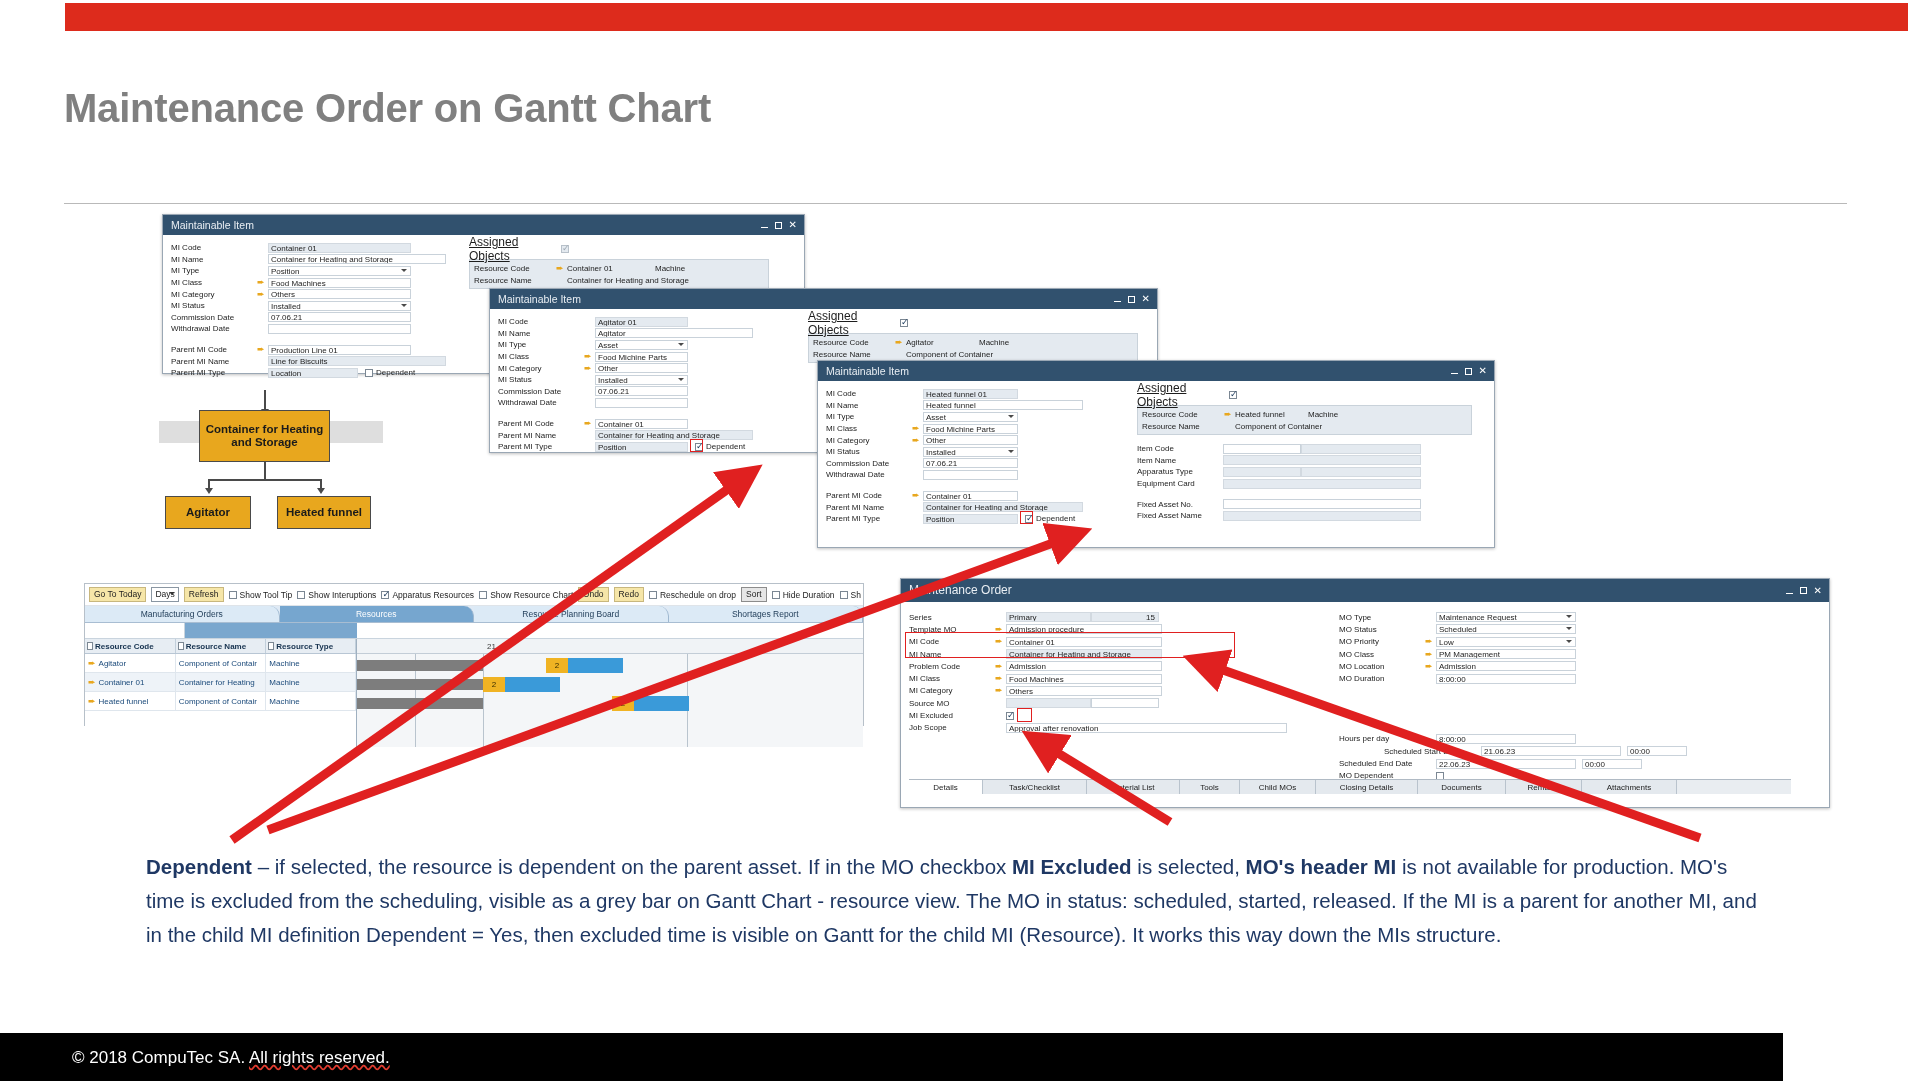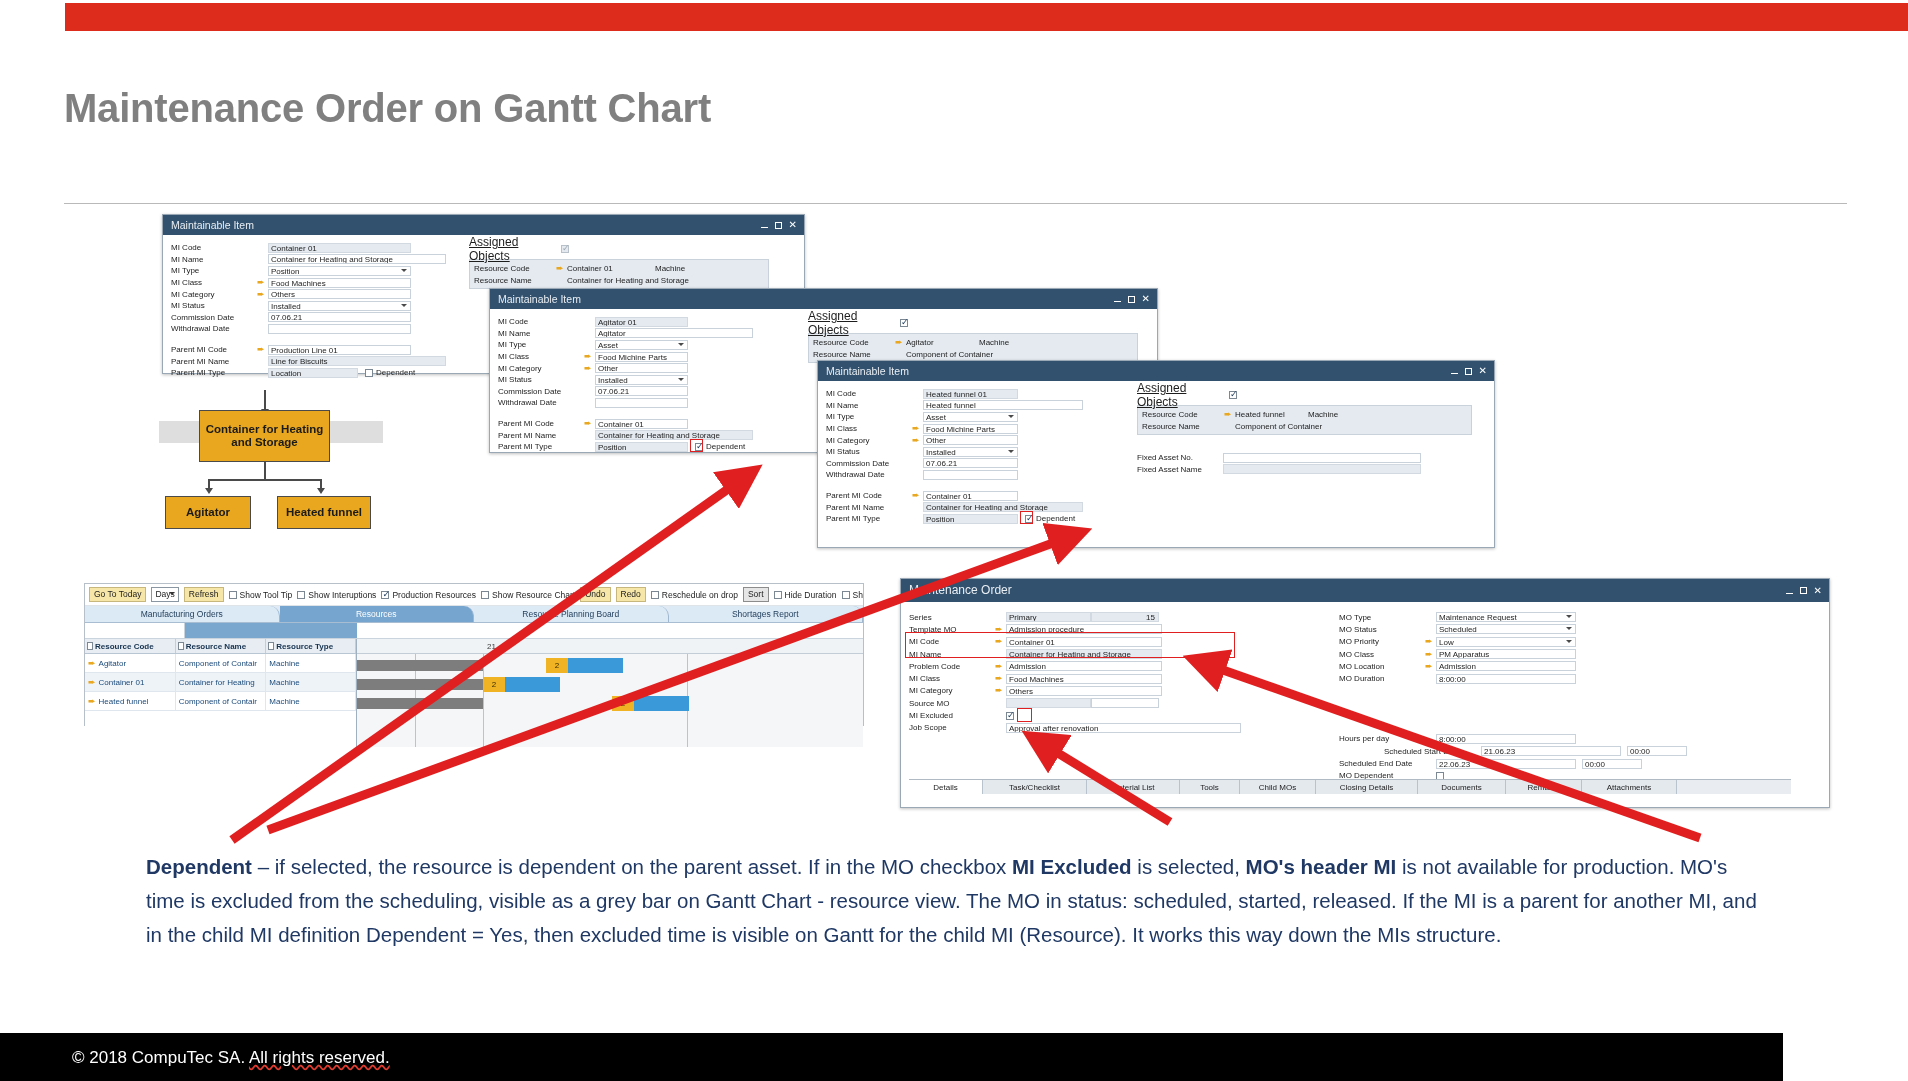--- a/index.html
+++ b/index.html
@@ -430,20 +430,40 @@
             <span style="width:73px; font-size:8px;">Heated funnel</span>
             <span style="font-size:8px;">Machine</span>
           </div>
         <div class="frow" style="height:12px;">
             <span class="flabel" style="width:78px; padding-left:4px;">Resource Name</span>
             <span class="arrow"></span>
             <span style="font-size:8px;">Component of Container</span>
           </div>
       </div>
       <div style="height:8px;"></div>
+      <div>
+        <div class="frow">
+            <span class="flabel" style="width:80px;">Item Code</span>
+            <span class="fval" style="width:78px;"></span>
+            <span class="fval grey" style="width:120px;"></span>
+          </div>
+        <div class="frow">
+            <span class="flabel" style="width:80px;">Item Name</span>
+            <span class="fval grey" style="width:198px;"></span>
+          </div>
+        <div class="frow">
+            <span class="flabel" style="width:80px;">Apparatus Type</span>
+            <span class="fval grey" style="width:78px;"></span>
+            <span class="fval grey" style="width:120px;"></span>
+          </div>
+        <div class="frow">
+            <span class="flabel" style="width:80px;">Equipment Card</span>
+            <span class="fval grey" style="width:198px;"></span>
+          </div>
+      </div>
       <div style="height:9px;"></div>
       <div>
         <div class="frow">
             <span class="flabel" style="width:80px;">Fixed Asset No.</span>
             <span class="fval" style="width:198px;"></span>
           </div>
         <div class="frow">
             <span class="flabel" style="width:80px;">Fixed Asset Name</span>
             <span class="fval grey" style="width:198px;"></span>
           </div>
@@ -461,21 +481,21 @@
     <span class="gchk">
         <span class="chk"></span>
         <span>Show Tool Tip</span>
       </span>
     <span class="gchk">
         <span class="chk"></span>
         <span>Show Interuptions</span>
       </span>
     <span class="gchk">
         <span class="chk on"></span>
-        <span>Production Resources</span>
+        <span>Apparatus Resources</span>
       </span>
     <span class="gchk">
         <span class="chk"></span>
         <span>Show Resource Chart</span>
       </span>
     <span class="gbtn">Undo</span>
     <span class="gbtn">Redo</span>
     <span class="gchk">
         <span class="chk"></span>
         <span>Reschedule on drop</span>
@@ -625,21 +645,21 @@
         </div>
       <div class="frow" style="height:12.3px; position:relative;">
           <span class="flabel" style="width:100px;">MI Excluded</span>
           <span class="arrow"></span>
           <span class="chk on"></span>
         <span class="hl-red" style="left:108px; top:-1px; width:15px; height:14px;"></span>
       </div>
       <div class="frow" style="height:12.3px;">
           <span class="flabel" style="width:100px;">Job Scope</span>
           <span class="arrow"></span>
-          <span class="fval" style="width:235px;">Approval after renovation</span>
+          <span class="fval" style="width:281px;">Approval after renovation</span>
         </div>
 
       <span class="hl-red" style="left:-4px; top:21px; width:330px; height:26px;"></span>
     </div>
 
     <div style="width:430px;">
       <div class="frow" style="height:12.3px;align-items:center;">
           <span class="flabel" style="width:110px;">MO Type</span>
           <span class="arrow"></span>
           <span class="fval sel" style="width:140px;"><span>Maintenance Request</span><i class="caret"></i></span>
@@ -650,21 +670,21 @@
           <span class="fval sel" style="width:140px;"><span>Scheduled</span><i class="caret"></i></span>
         </div>
       <div class="frow" style="height:12.3px;">
           <span class="flabel" style="width:110px;">MO Priority</span>
           <span class="arrow">➨</span>
           <span class="fval sel" style="width:140px;"><span>Low</span><i class="caret"></i></span>
         </div>
       <div class="frow" style="height:12.3px;">
           <span class="flabel" style="width:110px;">MO Class</span>
           <span class="arrow">➨</span>
-          <span class="fval" style="width:140px;">PM Apparatus</span>
+          <span class="fval" style="width:140px;">PM Management</span>
         </div>
       <div class="frow" style="height:12.3px;">
           <span class="flabel" style="width:110px;">MO Location</span>
           <span class="arrow">➨</span>
           <span class="fval" style="width:140px;">Admission</span>
         </div>
       <div class="frow" style="height:12.3px;">
           <span class="flabel" style="width:110px;">MO Duration</span>
           <span class="arrow"></span>
           <span class="fval" style="width:140px;">8:00:00</span>

